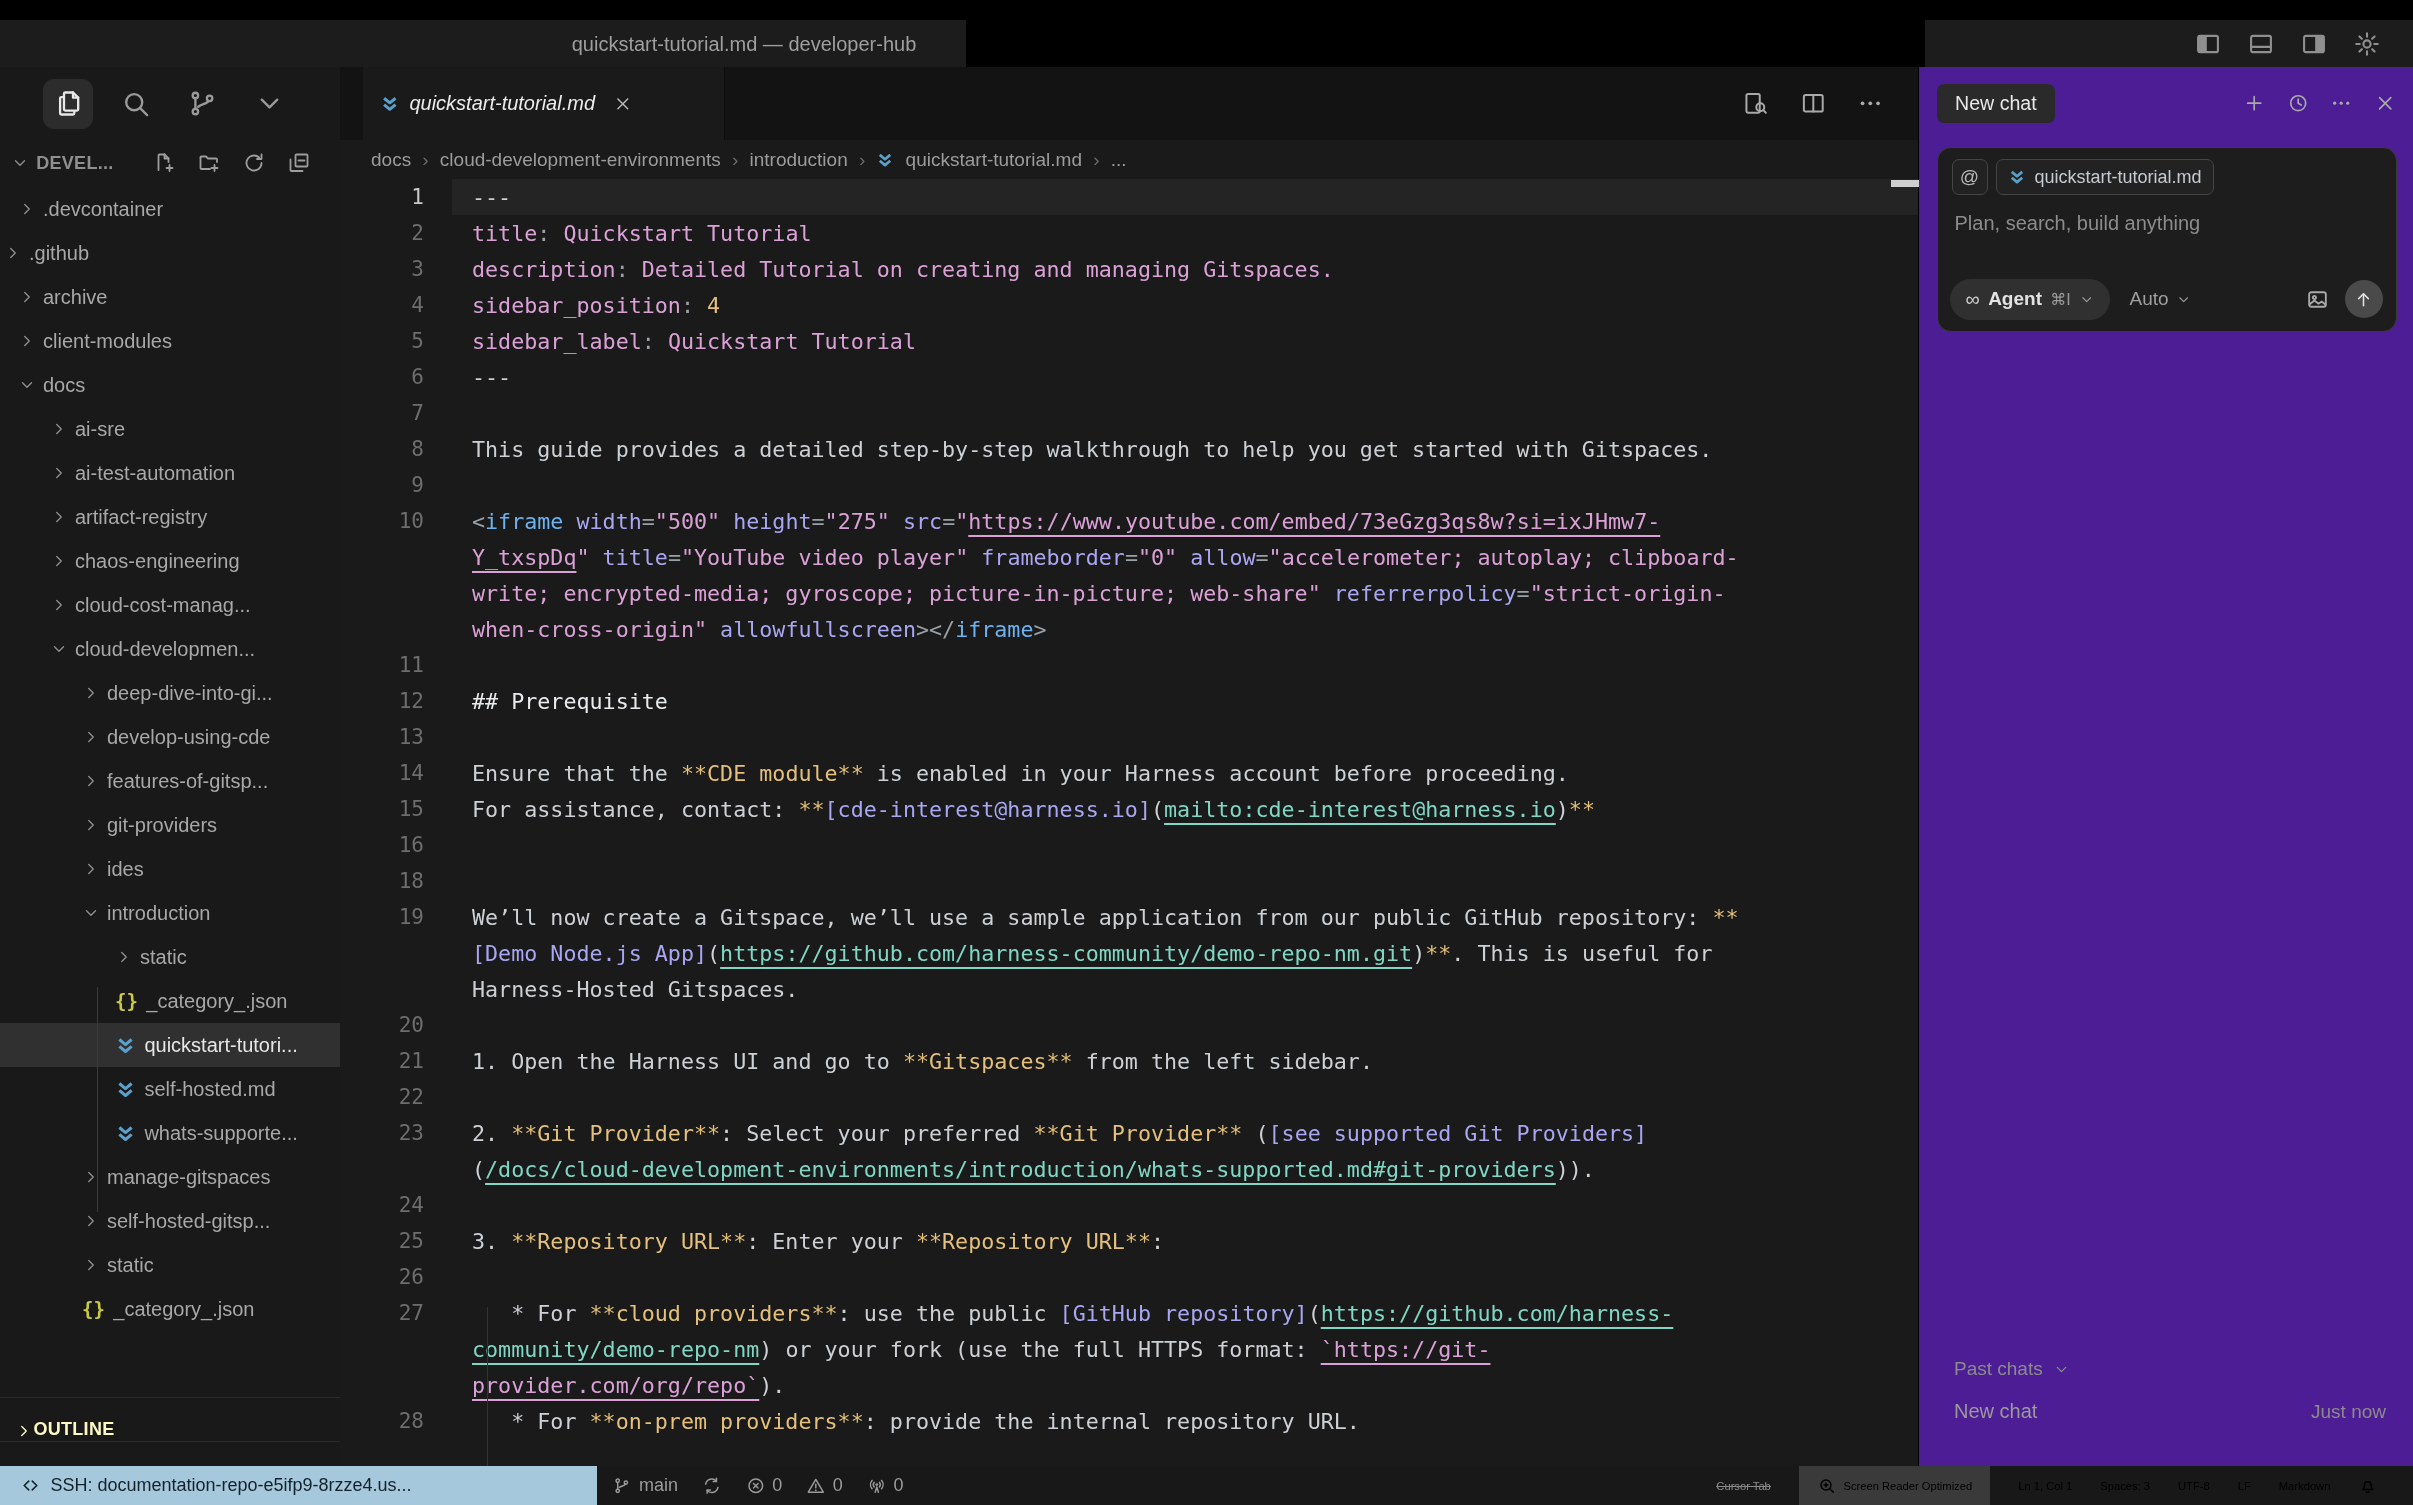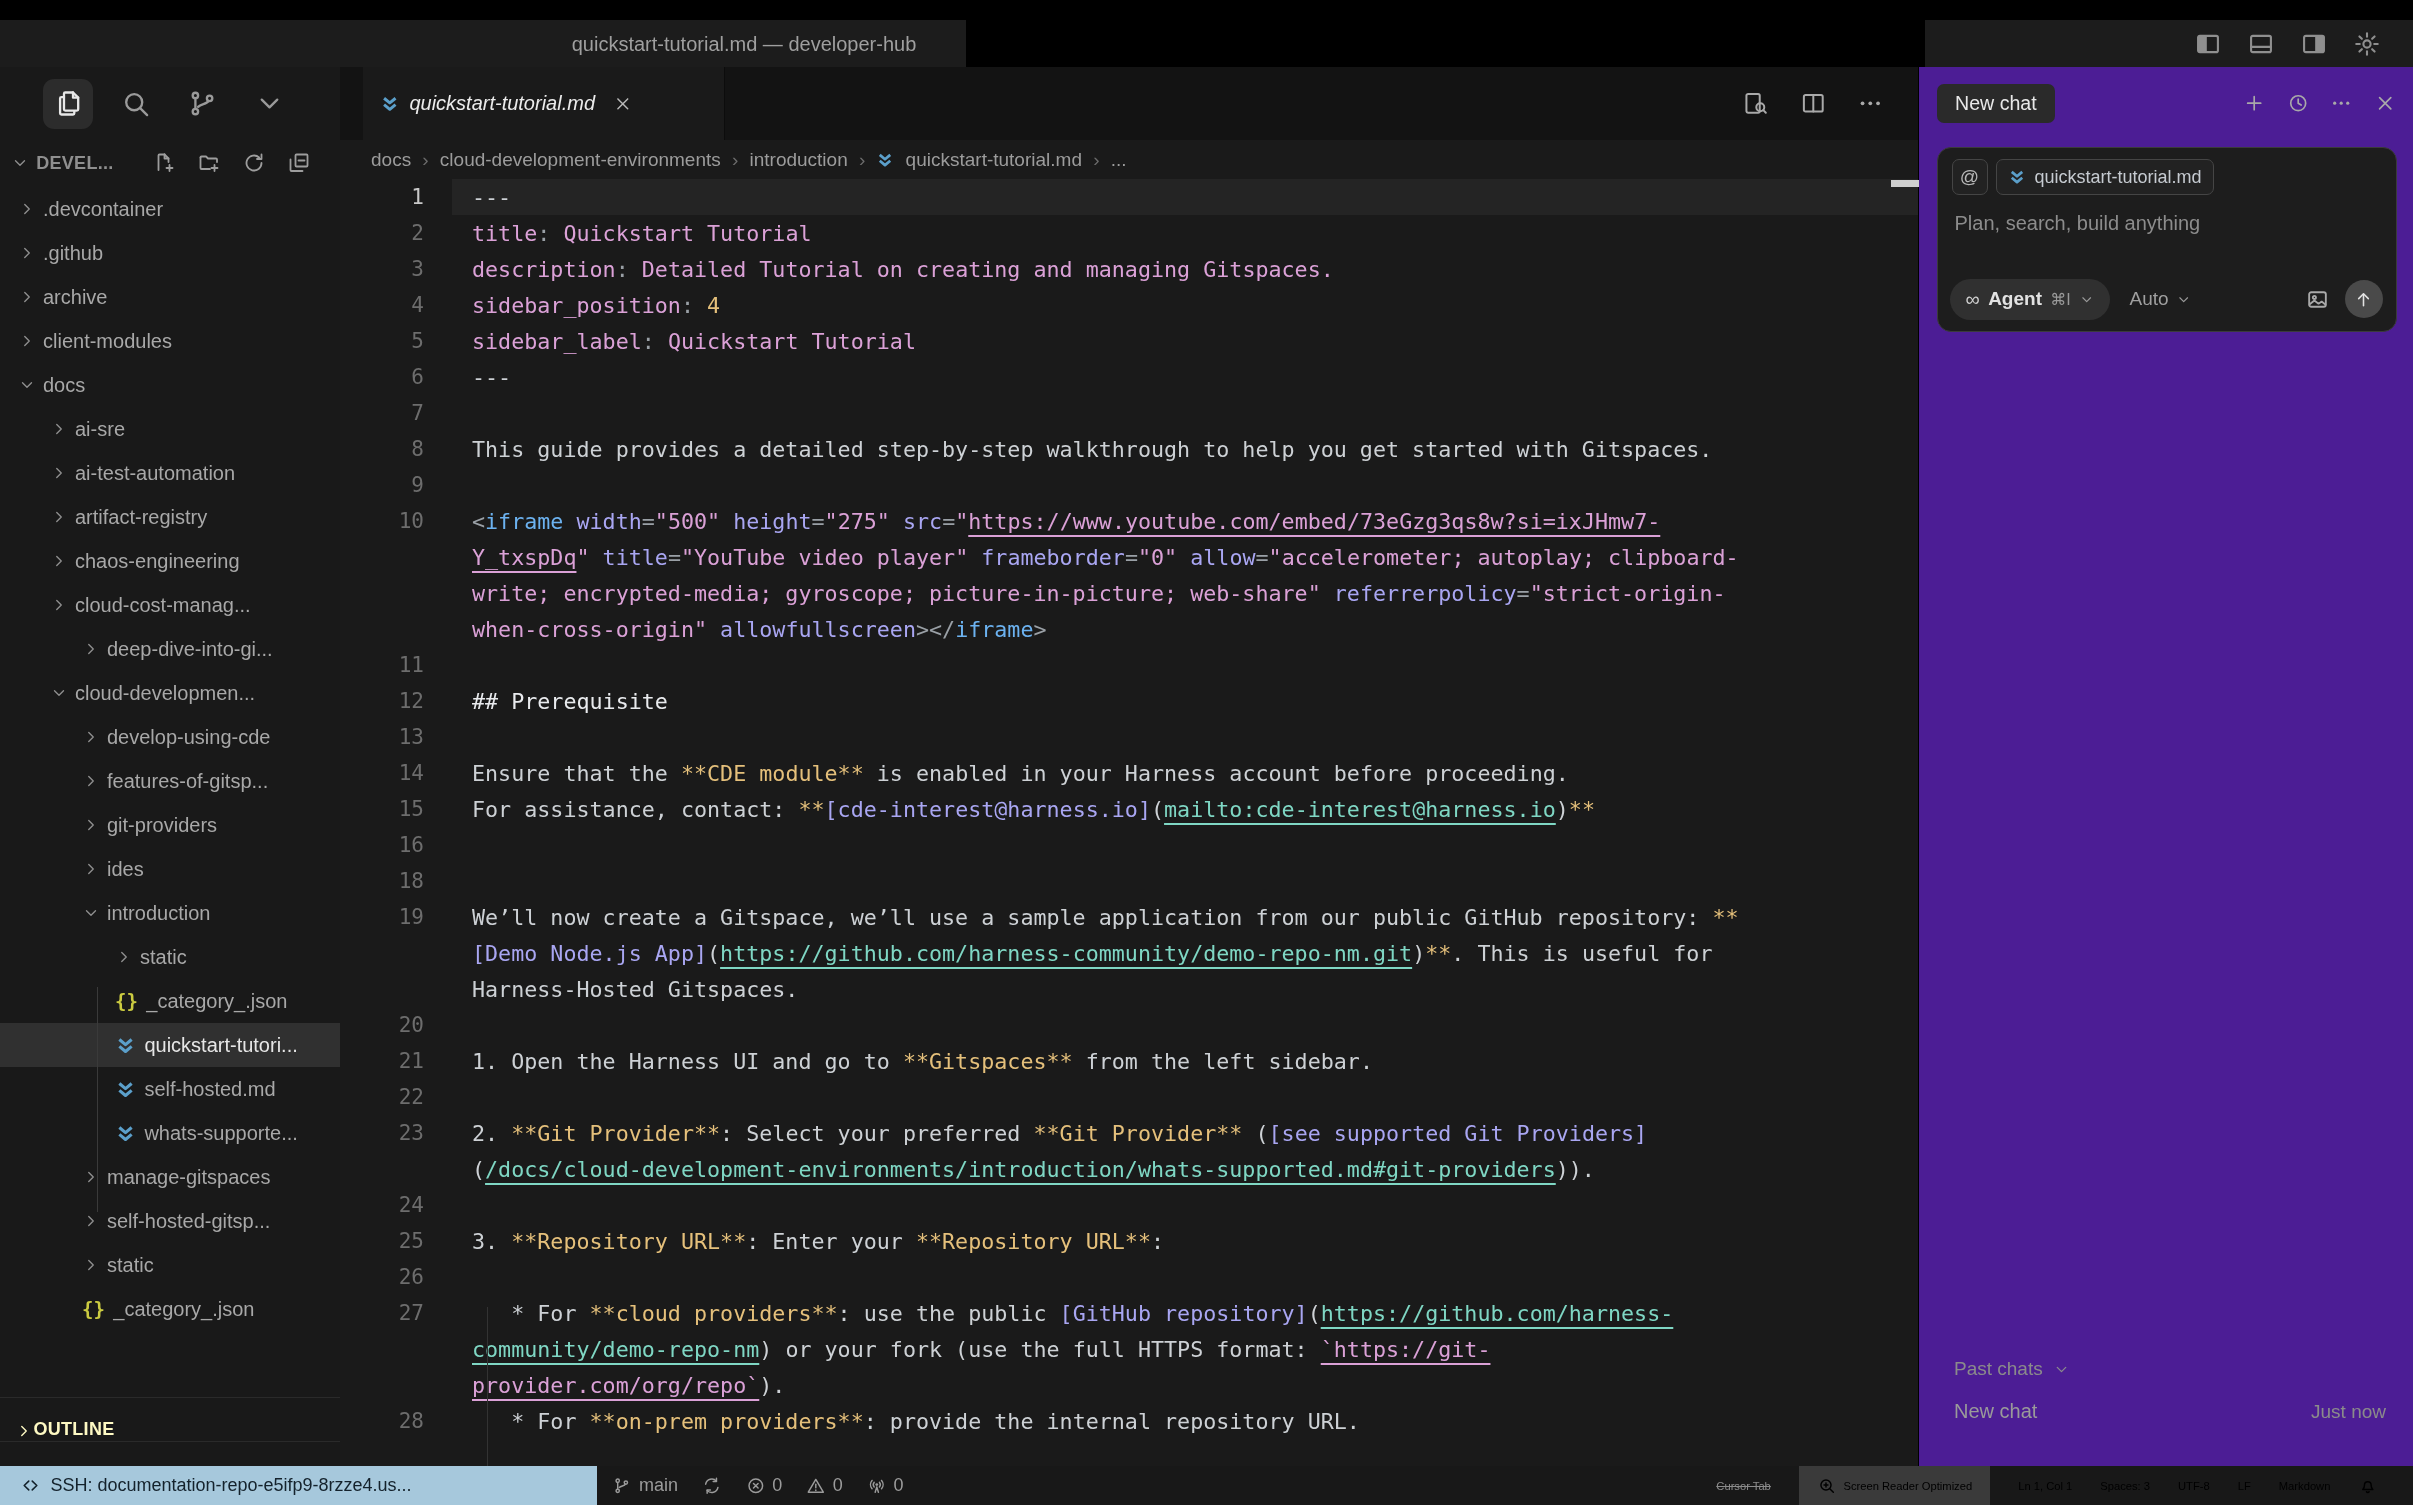--- a/index.html
+++ b/index.html
@@ -212,47 +212,47 @@
     </div>
     <div id="tree">
         <div class="trow" style="padding-left: 18px;">
           <span class="chev">
             <svg width="18" height="18" viewBox="0 0 24 24" fill="none" stroke="currentColor" stroke-width="1.8" stroke-linecap="round" stroke-linejoin="round">
               <path d="m9 6 6 6-6 6"></path>
             </svg>
           </span>
           <span>.devcontainer</span>
         </div>
+        <div class="trow" style="padding-left: 4px;">
+          <span class="chev">
+            <svg width="18" height="18" viewBox="0 0 24 24" fill="none" stroke="currentColor" stroke-width="1.8" stroke-linecap="round" stroke-linejoin="round">
+              <path d="m9 6 6 6-6 6"></path>
+            </svg>
+          </span>
+          <span>.github</span>
+        </div>
         <div class="trow" style="padding-left: 18px;">
           <span class="chev">
             <svg width="18" height="18" viewBox="0 0 24 24" fill="none" stroke="currentColor" stroke-width="1.8" stroke-linecap="round" stroke-linejoin="round">
               <path d="m9 6 6 6-6 6"></path>
             </svg>
           </span>
-          <span>.github</span>
+          <span>archive</span>
         </div>
         <div class="trow" style="padding-left: 18px;">
           <span class="chev">
             <svg width="18" height="18" viewBox="0 0 24 24" fill="none" stroke="currentColor" stroke-width="1.8" stroke-linecap="round" stroke-linejoin="round">
               <path d="m9 6 6 6-6 6"></path>
             </svg>
           </span>
-          <span>archive</span>
+          <span>client-modules</span>
         </div>
         <div class="trow" style="padding-left: 18px;">
           <span class="chev">
             <svg width="18" height="18" viewBox="0 0 24 24" fill="none" stroke="currentColor" stroke-width="1.8" stroke-linecap="round" stroke-linejoin="round">
-              <path d="m9 6 6 6-6 6"></path>
-            </svg>
-          </span>
-          <span>client-modules</span>
-        </div>
-        <div class="trow" style="padding-left: 18px;">
-          <span class="chev">
-            <svg width="18" height="18" viewBox="0 0 24 24" fill="none" stroke="currentColor" stroke-width="1.8" stroke-linecap="round" stroke-linejoin="round">
               <path d="m6 9 6 6 6-6"></path>
             </svg>
           </span>
           <span>docs</span>
         </div>
         <div class="trow" style="padding-left: 50px;">
           <span class="chev">
             <svg width="18" height="18" viewBox="0 0 24 24" fill="none" stroke="currentColor" stroke-width="1.8" stroke-linecap="round" stroke-linejoin="round">
               <path d="m9 6 6 6-6 6"></path>
             </svg>
@@ -284,35 +284,35 @@
           <span>chaos-engineering</span>
         </div>
         <div class="trow" style="padding-left: 50px;">
           <span class="chev">
             <svg width="18" height="18" viewBox="0 0 24 24" fill="none" stroke="currentColor" stroke-width="1.8" stroke-linecap="round" stroke-linejoin="round">
               <path d="m9 6 6 6-6 6"></path>
             </svg>
           </span>
           <span>cloud-cost-manag...</span>
         </div>
+        <div class="trow" style="padding-left: 50px;">
+          <span class="chev">
+            <svg width="18" height="18" viewBox="0 0 24 24" fill="none" stroke="currentColor" stroke-width="1.8" stroke-linecap="round" stroke-linejoin="round">
+              <path d="m6 9 6 6 6-6"></path>
+            </svg>
+          </span>
+          <span>cloud-developmen...</span>
+        </div>
         <div class="trow" style="padding-left: 82px;">
           <span class="chev">
             <svg width="18" height="18" viewBox="0 0 24 24" fill="none" stroke="currentColor" stroke-width="1.8" stroke-linecap="round" stroke-linejoin="round">
               <path d="m9 6 6 6-6 6"></path>
             </svg>
           </span>
           <span>deep-dive-into-gi...</span>
-        </div>
-        <div class="trow" style="padding-left: 50px;">
-          <span class="chev">
-            <svg width="18" height="18" viewBox="0 0 24 24" fill="none" stroke="currentColor" stroke-width="1.8" stroke-linecap="round" stroke-linejoin="round">
-              <path d="m6 9 6 6 6-6"></path>
-            </svg>
-          </span>
-          <span>cloud-developmen...</span>
         </div>
         <div class="trow" style="padding-left: 82px;">
           <span class="chev">
             <svg width="18" height="18" viewBox="0 0 24 24" fill="none" stroke="currentColor" stroke-width="1.8" stroke-linecap="round" stroke-linejoin="round">
               <path d="m9 6 6 6-6 6"></path>
             </svg>
           </span>
           <span>develop-using-cde</span>
         </div>
         <div class="trow" style="padding-left: 82px;">

